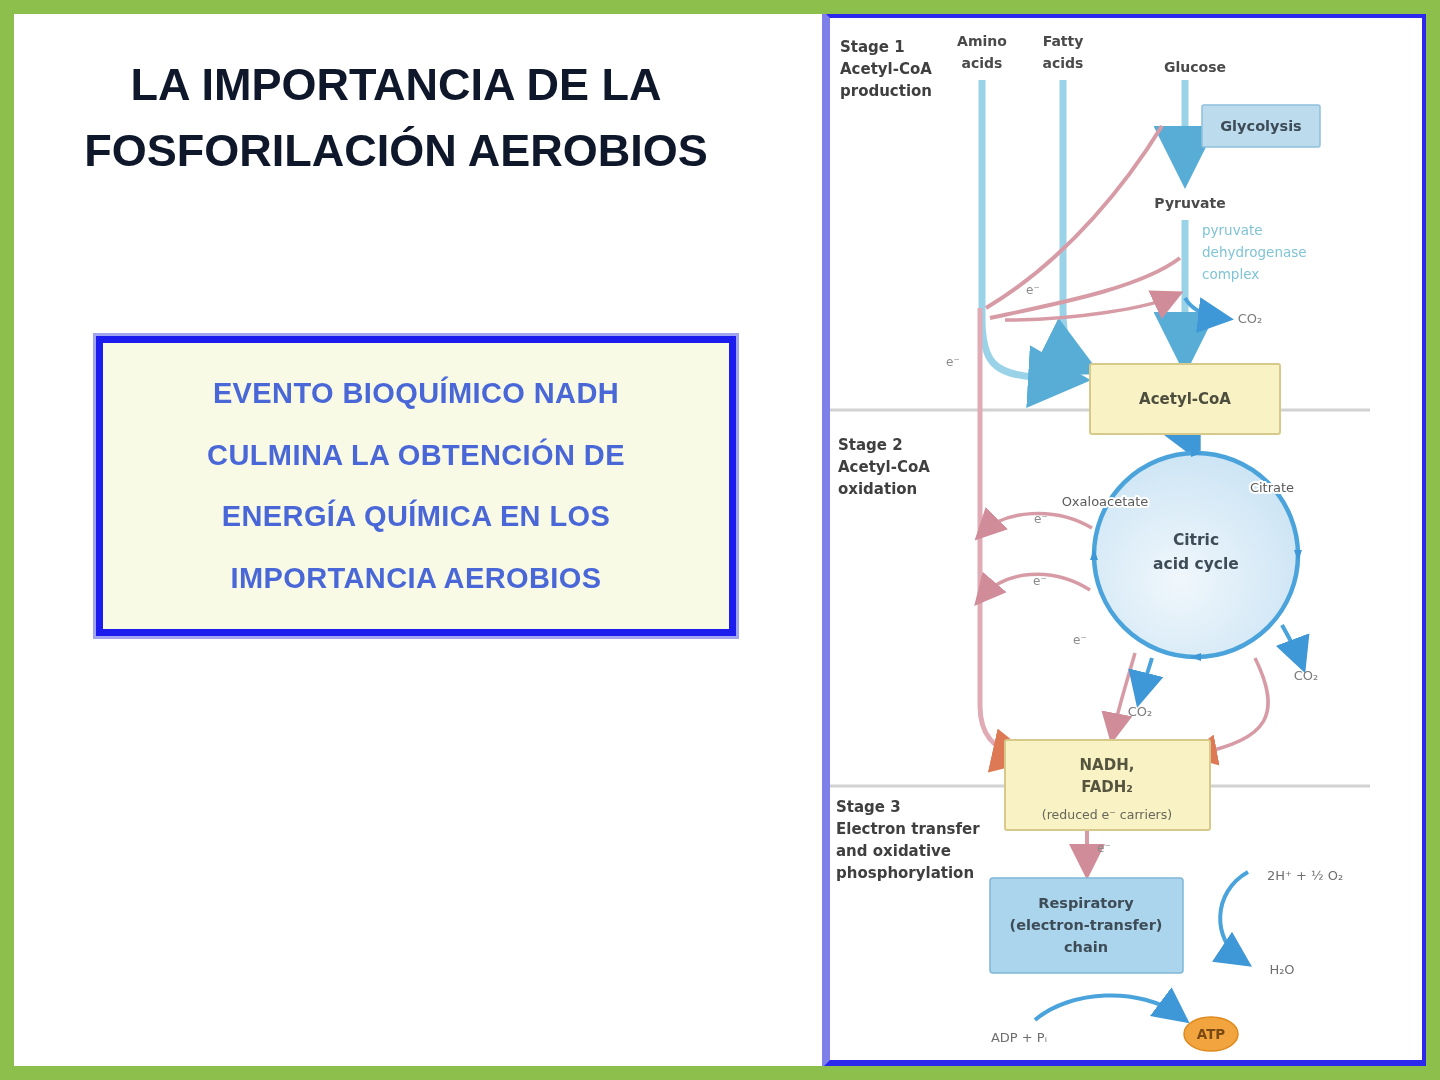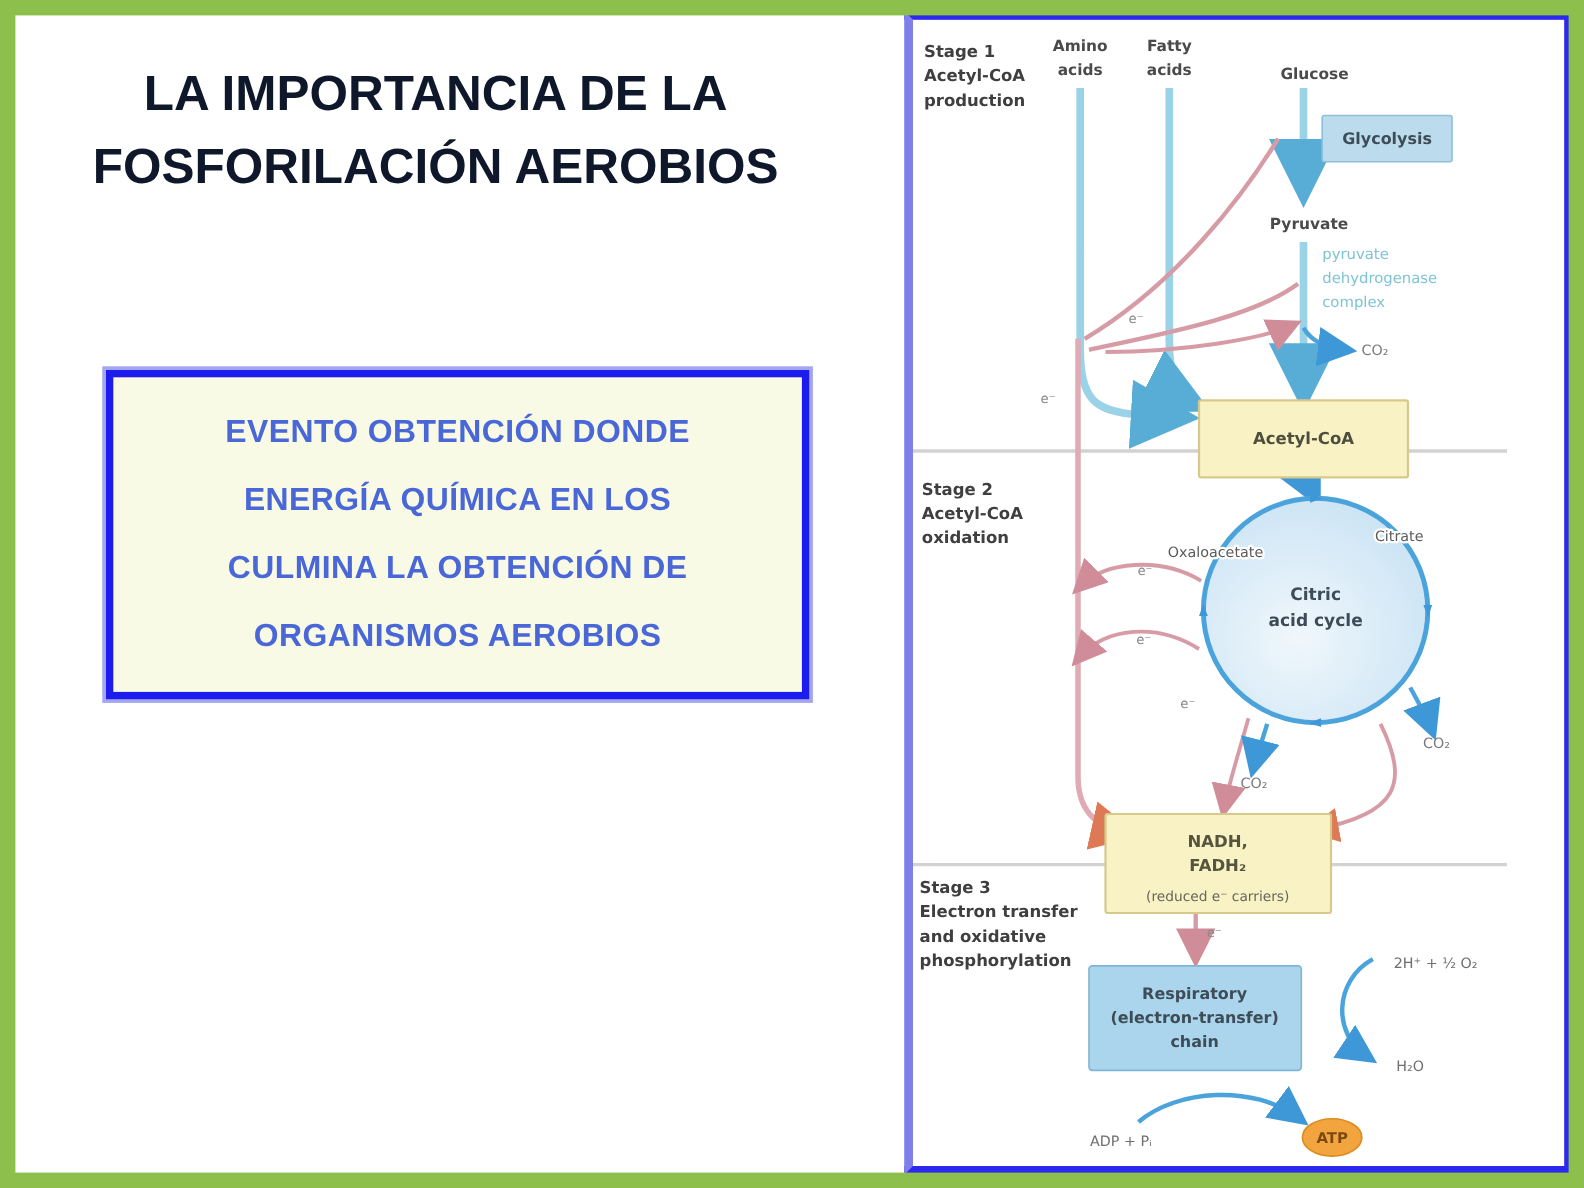--- a/index.html
+++ b/index.html
@@ -34,24 +34,24 @@
 <body>
 
 <div id="stage">
 
   <div class="title">
     <div>LA IMPORTANCIA DE LA</div>
     <div>FOSFORILACIÓN AEROBIOS</div>
   </div>
 
   <div class="callout">
-    <div class="cline">EVENTO OBTENCIÓN DONDE</div>
+    <div class="cline">EVENTO BIOQUÍMICO NADH</div>
+    <div class="cline">CULMINA LA OBTENCIÓN DE</div>
     <div class="cline">ENERGÍA QUÍMICA EN LOS</div>
-    <div class="cline">CULMINA LA OBTENCIÓN DE</div>
-    <div class="cline">ORGANISMOS AEROBIOS</div>
+    <div class="cline">IMPORTANCIA AEROBIOS</div>
   </div>
 
   <div class="panel">
     <svg viewBox="0 0 540 1042">
       <defs>
         <radialGradient id="cycleGrad" cx="42%" cy="62%" r="75%">
           <stop offset="0%" stop-color="#F0F7FC"></stop>
           <stop offset="100%" stop-color="#C6E1F3"></stop>
         </radialGradient>
         <marker id="mCyan" markerWidth="9" markerHeight="9" refX="6" refY="4.5" orient="auto">

